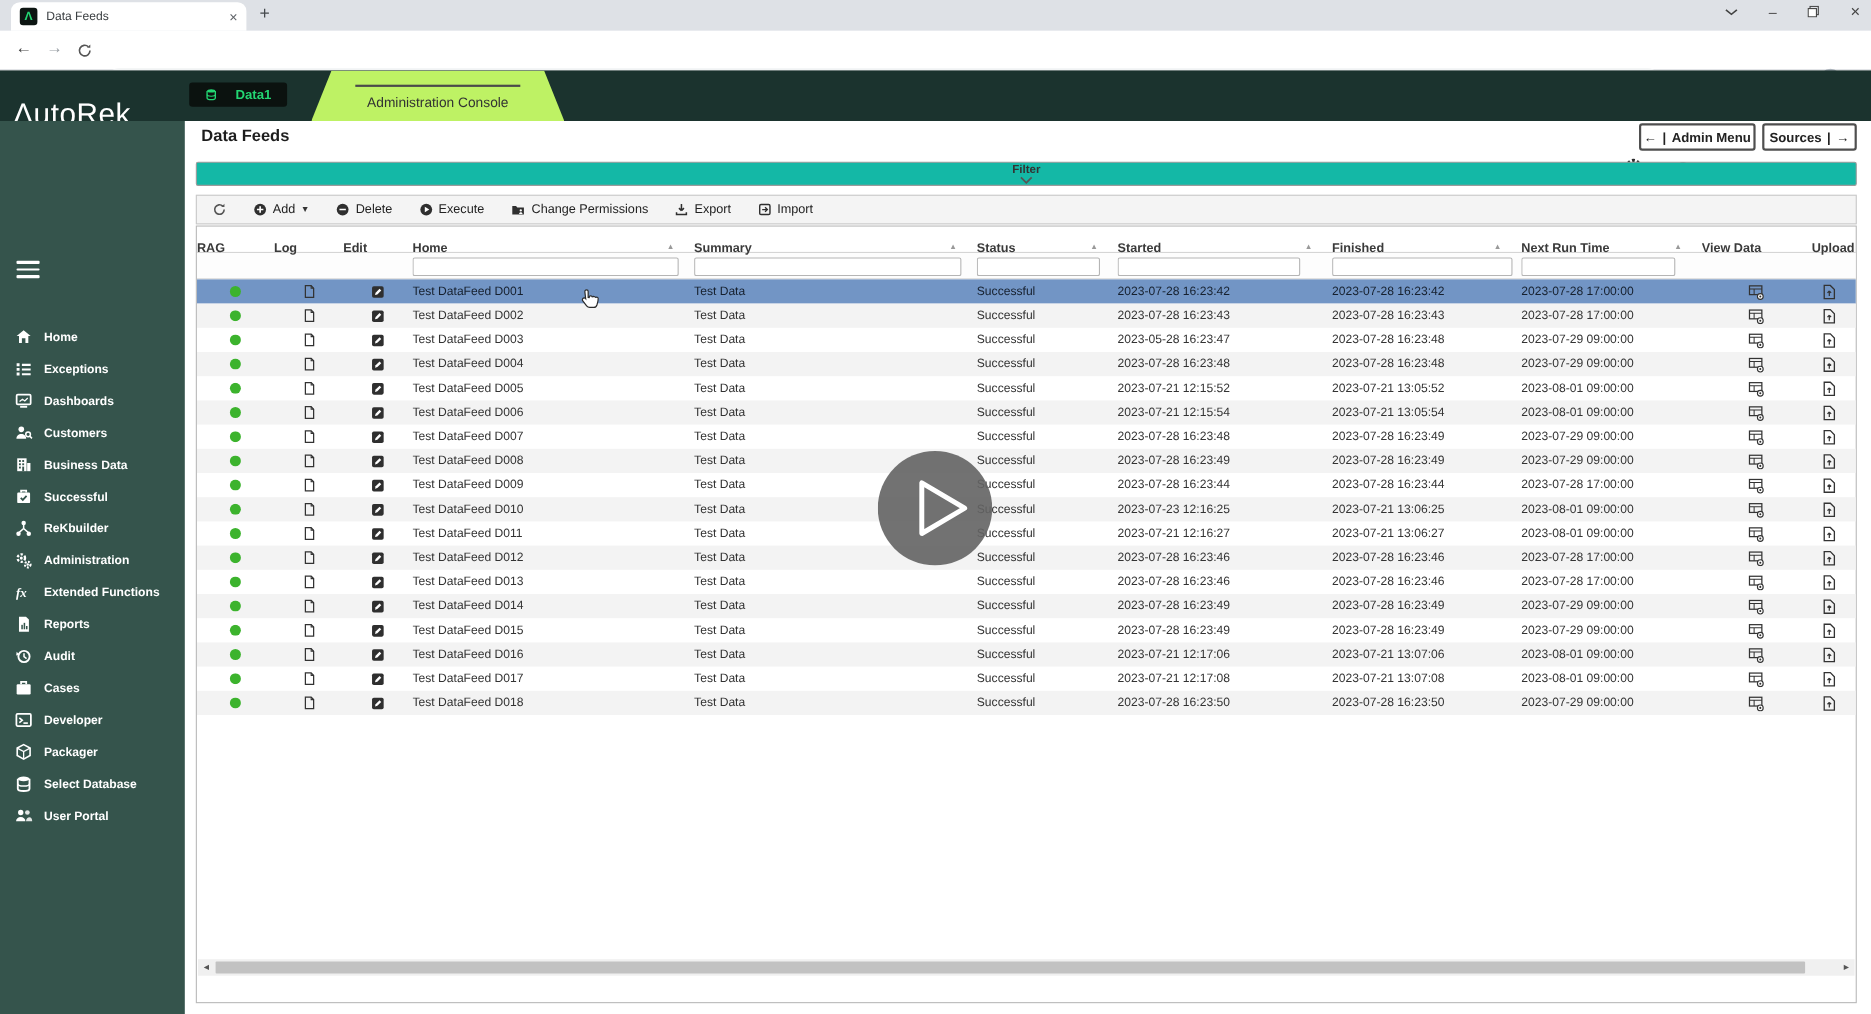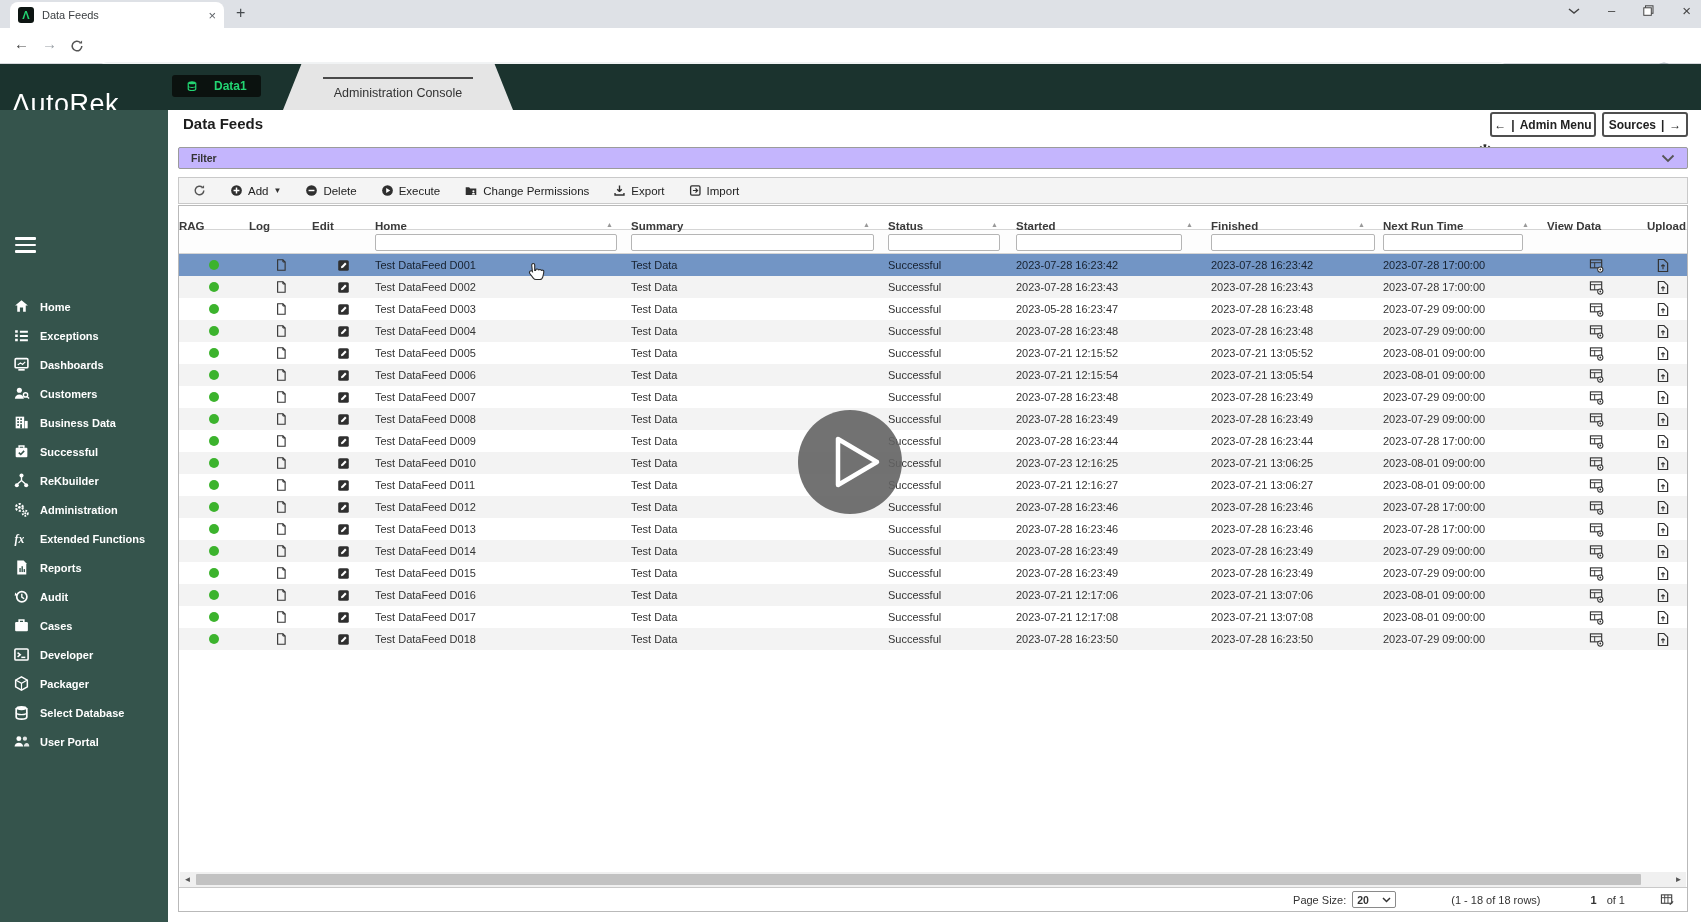--- a/index.html
+++ b/index.html
@@ -23,21 +23,21 @@
   .urlpill { position:absolute; left:96px; top:34px; width:1414px; height:24px; background:#f1f3f4;
     border-radius:12px; display:flex; align-items:center; padding:0 12px; }
   .url { font-size:12px; color:#202124; margin-left:8px; }
   .nav-right { position:absolute; right:10px; top:34px; display:flex; align-items:center; gap:14px; }
 
   
   .appheader { position:absolute; left:0; top:64px; width:1701px; height:46px; background:#1b332e; }
   .logo { position:absolute; left:12px; top:8px; color:#fff; font-size:27px; letter-spacing:.5px;margin-top:17px; }
   .envbadge { position:absolute; left:172px; top:11px; height:22px; background:#0b120f; border-radius:3px;
     display:flex; align-items:center; padding:0 14px; gap:16px; color:#23d673; font-size:12px; font-weight:bold; }
-  .console-tab { position:absolute; left:283px; top:0; width:230px; height:46px; background:#e5e5e5;
+  .console-tab { position:absolute; left:283px; top:0; width:230px; height:46px; background:#bef264;
     -webkit-clip-path:polygon(8% 0,92% 0,100% 100%,0 100%); clip-path:polygon(8% 0,92% 0,100% 100%,0 100%); }
   .console-tab .bar { position:absolute; left:40px; right:40px; top:13px; height:2px; background:#4a4a4a; }
   .console-tab .lbl { position:absolute; left:0; right:0; top:22px; text-align:center; font-size:12.5px; color:#333; }
   .gearbtn { position:absolute; left:1470px; top:72px; width:30px; height:30px; background:#fff; border-radius:2px;
     display:flex; align-items:center; justify-content:center; }
   .hdr-avatar { position:absolute; left:1516px; top:73px; width:28px; height:28px; border-radius:50%; background:#fff;
     color:#1b332e; font-weight:bold; font-size:13px; display:flex; align-items:center; justify-content:center; }
   .userblock { position:absolute; left:1553px; top:75px; line-height:1.15; }
   .userblock .nm { color:#fff; font-size:11.5px; font-weight:bold; }
   .userblock .sub { color:#8fa39e; font-size:9.5px; }
@@ -52,22 +52,22 @@
   .navitem { height:29px; display:flex; align-items:center; padding-left:13px; cursor:pointer; }
   .navitem .ni-icon { width:17px; height:17px; flex-shrink:0; }
   .navitem .ni-label { color:#fff; font-size:11px; font-weight:bold; margin-left:10px; white-space:nowrap; }
 
   
   .pgbtn { position:absolute; top:112px; height:25px; background:#fff; border:2px solid #4f4f4f; border-radius:3px;
     font-size:12px; font-weight:bold; color:#222; display:flex; align-items:center; justify-content:center; gap:5px; }
   .pgbtn.admin { left:1490px; width:106px; }
   .pgbtn.sources { left:1602px; width:86px; }
   .page-title { position:absolute; left:183px; top:115px; font-size:15px; font-weight:bold; color:#1d1d1d; }
-  .filterbar { position:absolute; left:178px; top:147px; width:1510px; height:22px; background:#c4b5fd;
-    border:1px solid #9b9b9b; border-radius:2px; display:flex; align-items:center; padding:0 12px; }
+  .filterbar { position:absolute; left:178px; top:147px; width:1510px; height:22px; background:#14b8a6;
+    border:1px solid #9b9b9b; border-radius:2px; display:flex; align-items:center; padding:0 12px;flex-direction:column; }
   .filterbar .flbl { font-size:10.5px; font-weight:bold; color:#333; flex:1; }
   .toolbar { position:absolute; left:178px; top:177px; width:1510px; height:27px; background:#f4f4f4;
     border:1px solid #c9c9c9; display:flex; align-items:center; padding-left:14px; gap:24px; }
   .tbitem { display:flex; align-items:center; gap:5px; font-size:11.5px; color:#222; cursor:pointer;justify-content:flex-end; }
   .caret { font-size:8px; color:#333; }
 
   
   .tablebox { position:absolute; left:178px; top:205px; width:1510px; height:707px; background:#fff;
     border:1px solid #b9b9b9; overflow:hidden; }
   .trow { display:flex; width:1566px; }
@@ -1127,40 +1127,20 @@
     </div>
   </div>
     </div>
 
   <div class="hscroll">
     <span class="hs-arrow">◄</span>
     <span class="hs-thumb"></span>
     <span class="hs-arrow hs-right">►</span>
   </div>
 
-  <div class="pagerow">
-    <span>Page Size:</span>
-    <span class="pagesize-select">
-      <span>20</span>
-      <svg width="9" height="6" viewBox="0 0 9 6">
-          <path d="M1 1l3.5 3.5L8 1" fill="none" stroke="#333" stroke-width="1.5"></path>
-        </svg>
-    </span>
-    <span class="sp55"></span>
-    <span>(1 - 18 of 18 rows)</span>
-    <span class="sp50"></span>
-    <span class="pgnum">1</span>
-    <span>of 1</span>
-    <span class="sp35"></span>
-    <svg width="15" height="14" viewBox="0 0 16 15">
-        <rect x="1.5" y="2" width="11" height="9" fill="none" stroke="#444" stroke-width="1.2"></rect>
-        <path d="M1.5 5h11M5 2v9M8.5 2v9" stroke="#444" stroke-width="1"></path>
-        <path d="M10.5 11.5l3-3 1 1-3 3-1.3.3z" fill="#444"></path>
-      </svg>
-  </div>
 </div>
 
 <div class="play-overlay">
   <svg width="104" height="104" viewBox="0 0 104 104">
     <circle cx="52" cy="52" r="52" fill="#636363" opacity="0.9"></circle>
     <polygon points="40,29 40,75 79,52" fill="none" stroke="#fff" stroke-width="4.5" stroke-linejoin="round"></polygon>
   </svg>
 </div>
 
 <div class="cursor">

